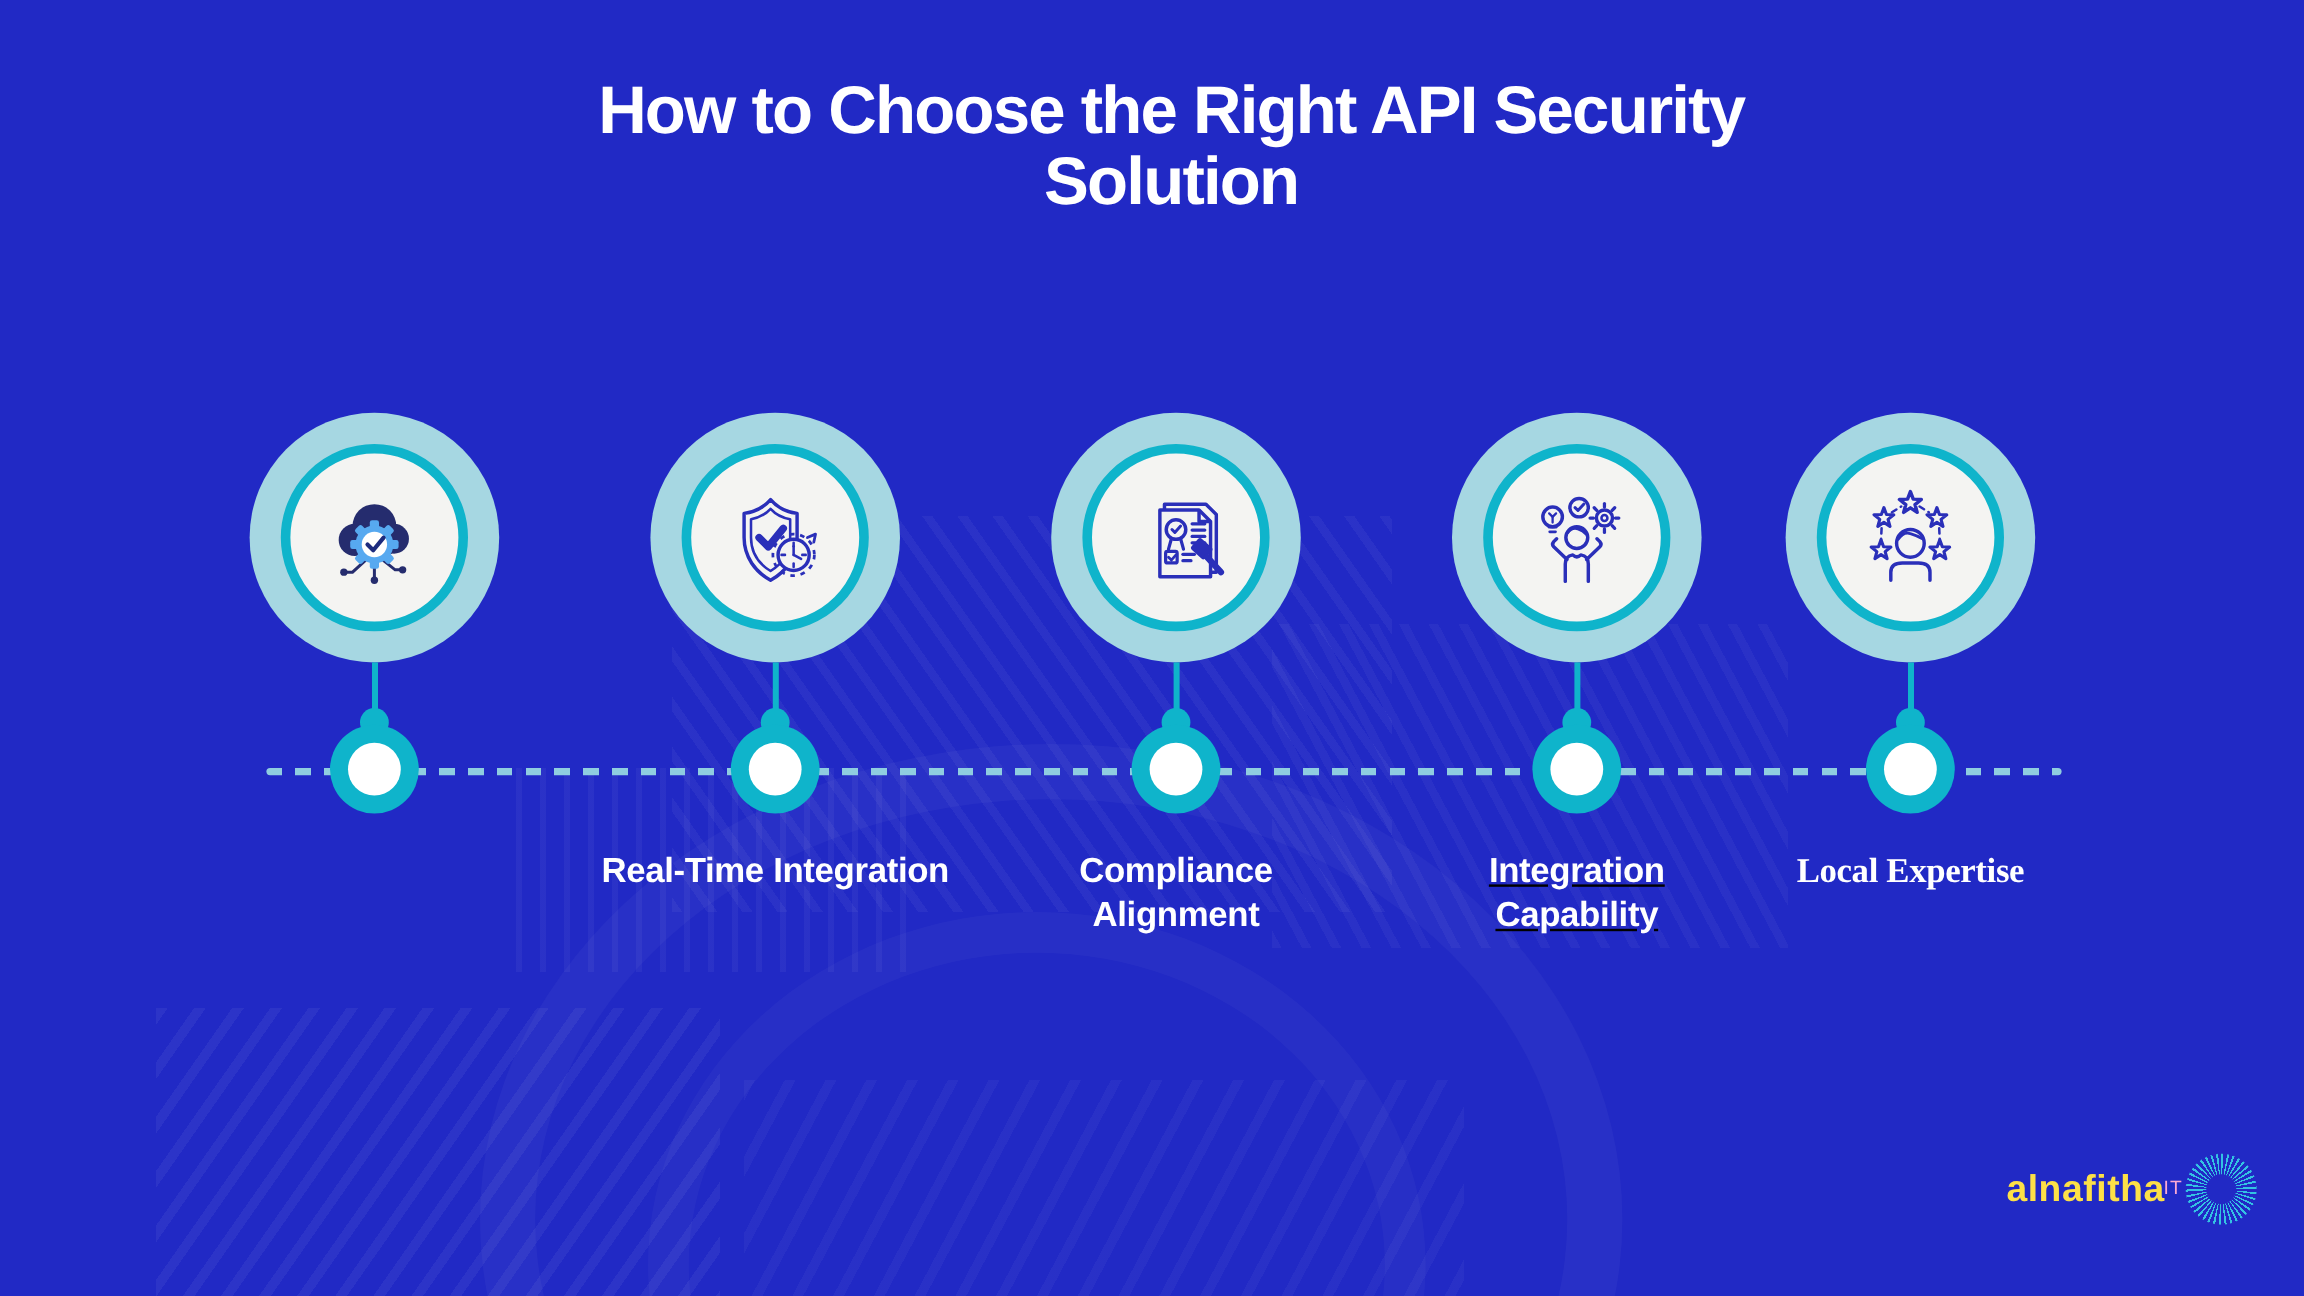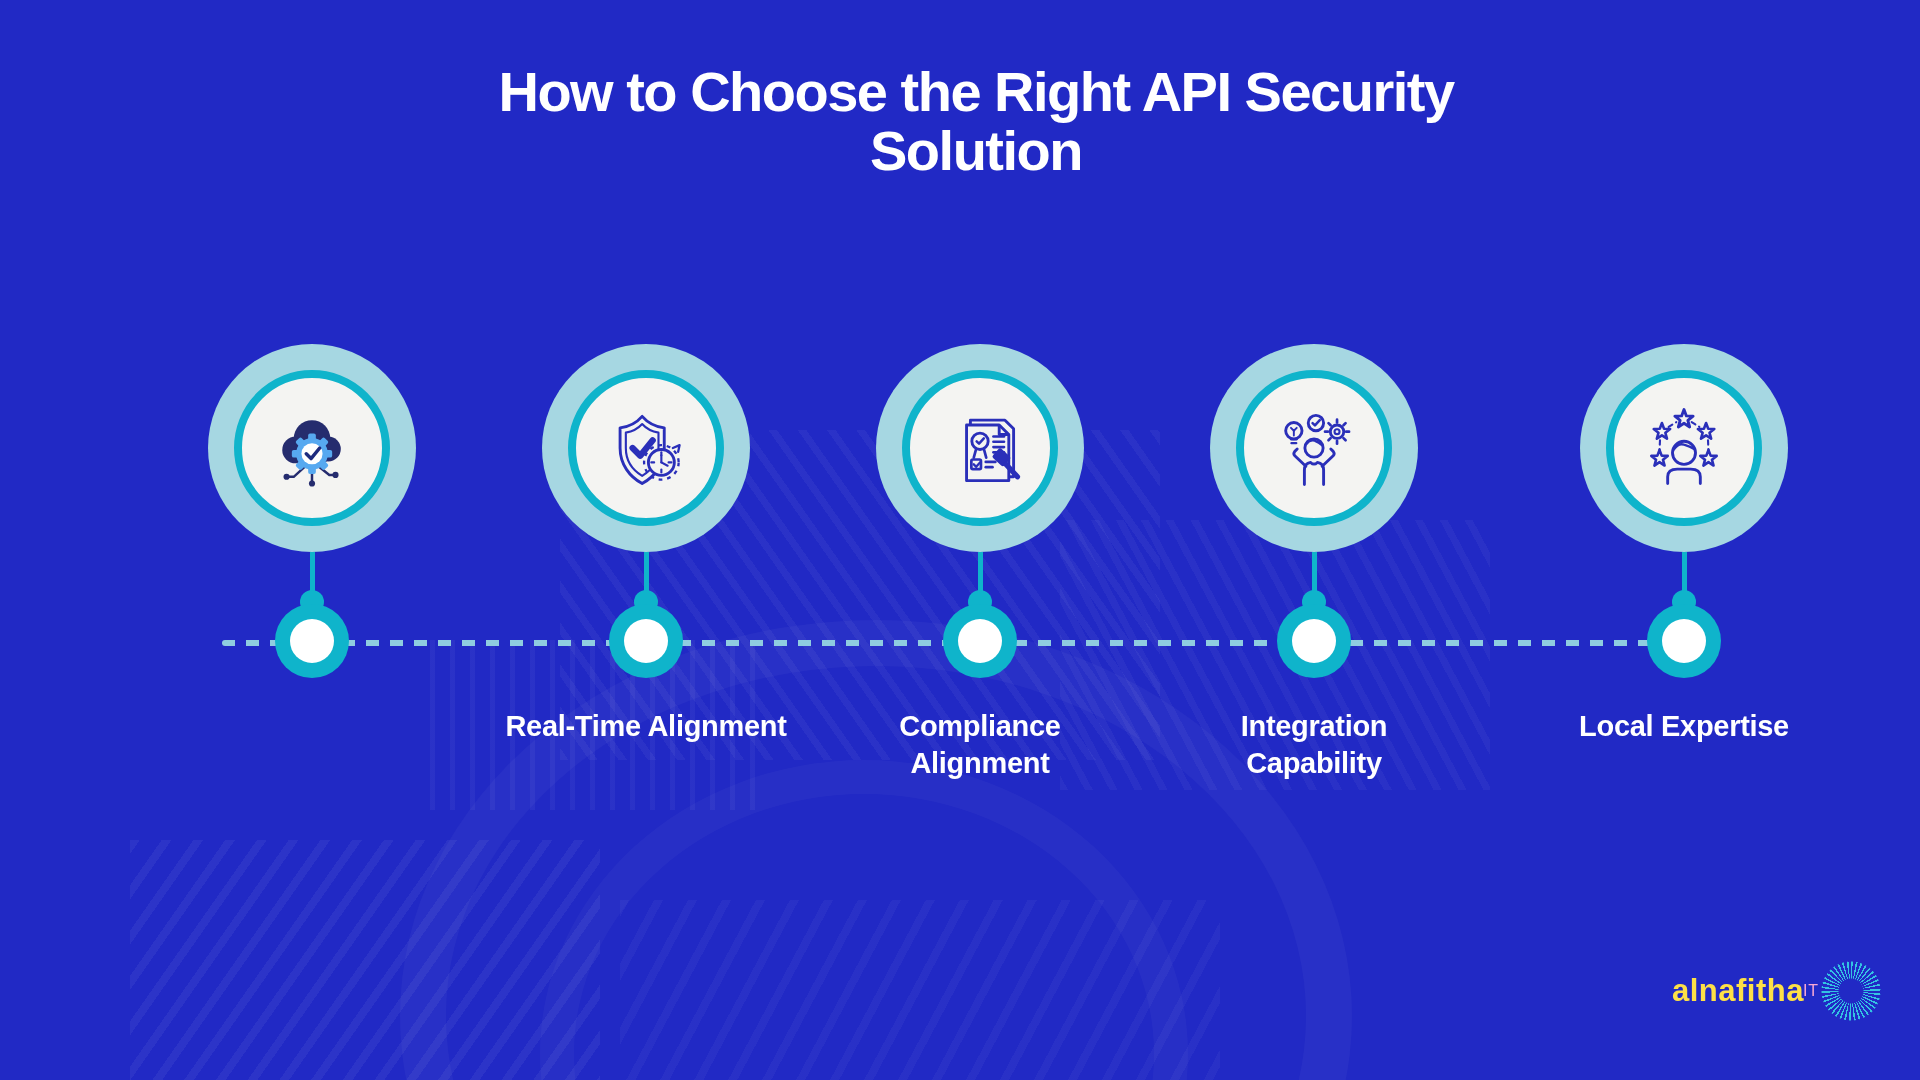--- a/index.html
+++ b/index.html
@@ -33,21 +33,21 @@
   }
 
   
   .dash-line{
     position:absolute;left:222px;top:640px;width:1496px;height:6px;border-radius:3px;
     background:repeating-linear-gradient(90deg,#8fcde0 0 13px, transparent 13px 24px);
   }
 
   
   .step{position:absolute;top:344px;width:340px;display:flex;flex-direction:column;align-items:center;}
-  .step-1{left:142px;} .step-2{left:476px;} .step-3{left:810px;} .step-4{left:1144px;} .step-5{left:1514px;}
+  .step-1{left:142px;} .step-2{left:476px;} .step-3{left:810px;} .step-4{left:1144px;text-decoration:underline;} .step-5{left:1422px;font-family:Liberation Serif, serif;}
 
   .ring-outer{
     width:208px;height:208px;border-radius:50%;background:#a6d7e2;
     display:flex;align-items:center;justify-content:center;
   }
   .ring-mid{
     width:156px;height:156px;border-radius:50%;box-sizing:border-box;
     background:#f4f4f2;border:8px solid #0fb4cb;
     display:flex;align-items:center;justify-content:center;
   }
@@ -160,21 +160,21 @@
             <path d="M66 65 L72.5 68.5"></path>
           </g>
         </svg>
       </div>
     </div>
     <div class="stem"></div>
     <div class="knob"></div>
     <div class="node">
       <div class="node-inner"></div>
     </div>
-    <div class="step-label">Real-Time Alignment</div>
+    <div class="step-label">Real-Time Integration</div>
   </div>
 
   <div class="step step-3">
     <div class="ring-outer">
       <div class="ring-mid">
         <svg width="96" height="96" viewBox="0 0 100 100">
           <g stroke="#2a2fb9" stroke-width="3" fill="none" stroke-linejoin="round">
             <path d="M40 26 V 21 H 76 L 85 30 V 80 H 81"></path>
             <path d="M36 26 H 70 L 80 36 V 84 H 36 Z"></path>
             <path d="M70 26 V 36 H 80"></path>

